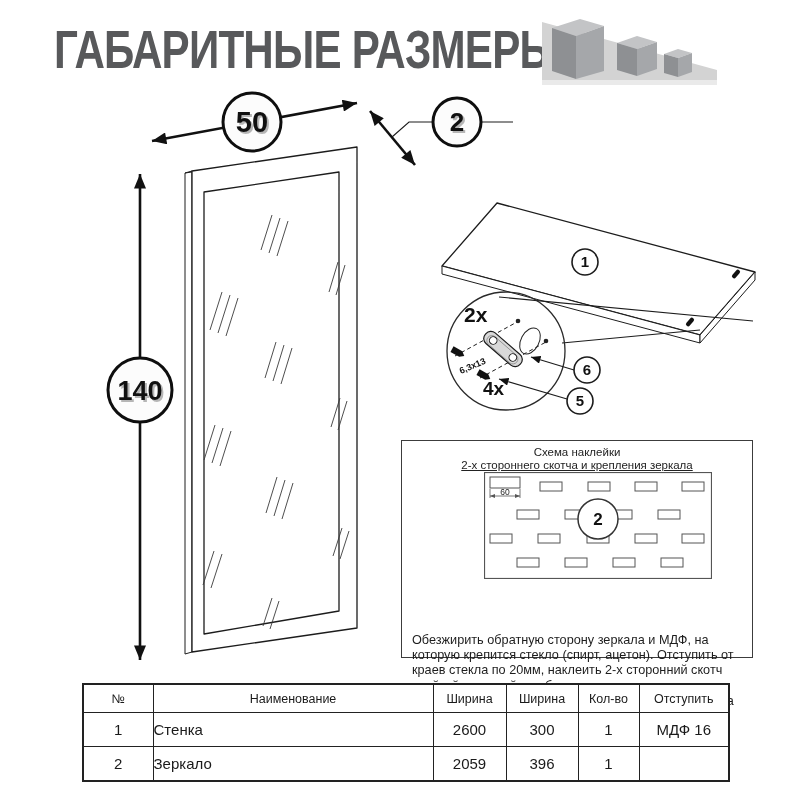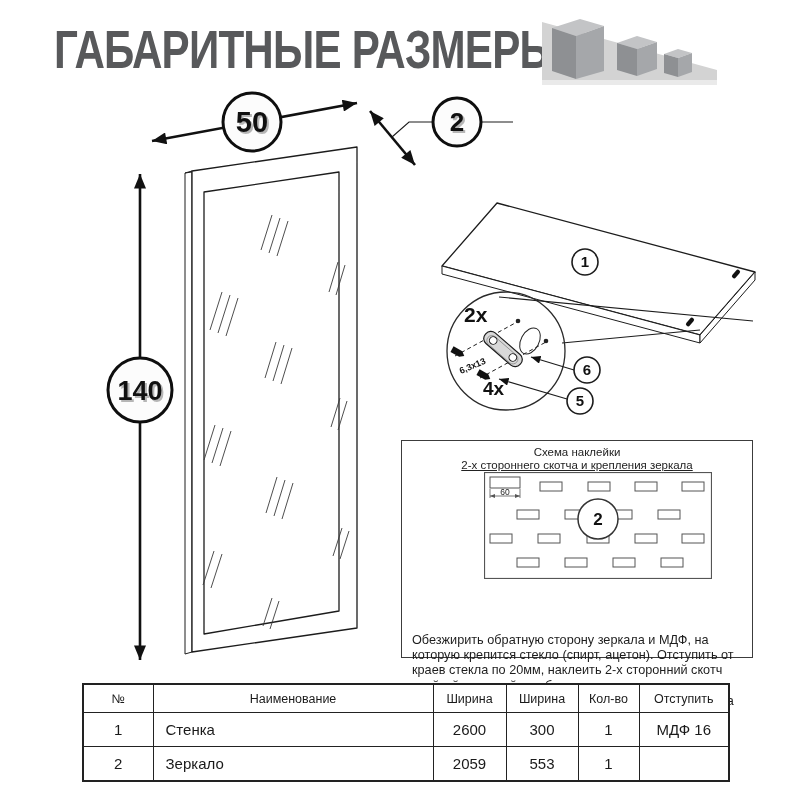--- a/index.html
+++ b/index.html
@@ -33,21 +33,21 @@
   #instr{position:absolute;left:10px;right:7px;top:144px;font-size:12.7px;
          line-height:1.2;color:#1d1d1d;margin-top:48px;}
   
   #parts{position:absolute;left:82px;top:683px;border-collapse:collapse;
          table-layout:fixed;width:646px;background:#fff;}
   #parts td,#parts th{border:1.5px solid #222;font-weight:normal;overflow:hidden;
          white-space:nowrap;padding:0;}
   #parts{border:2px solid #222;}
   #parts th{height:27px;font-size:12.5px;text-align:center;}
   #parts td{height:33px;font-size:15px;text-align:center;}
-  #parts td.nm{text-align:left;padding-left:12px;}
+  #parts td.nm{text-align:left;}
   
   #logo{position:absolute;left:542px;top:14px;}
 </style>
 </head>
 <body>
 
 <div id="page">
 
   <div id="title">ГАБАРИТНЫЕ РАЗМЕРЫ</div>
 
@@ -245,20 +245,20 @@
       <td class="nm">Стенка</td>
       <td>2600</td>
       <td>300</td>
       <td>1</td>
       <td>МДФ 16</td>
     </tr>
     <tr>
       <td>2</td>
       <td class="nm">Зеркало</td>
       <td>2059</td>
-      <td>553</td>
+      <td>396</td>
       <td>1</td>
       <td></td>
     </tr>
   </tbody>
     </table>
 
 </div>
 
 </body></html>

